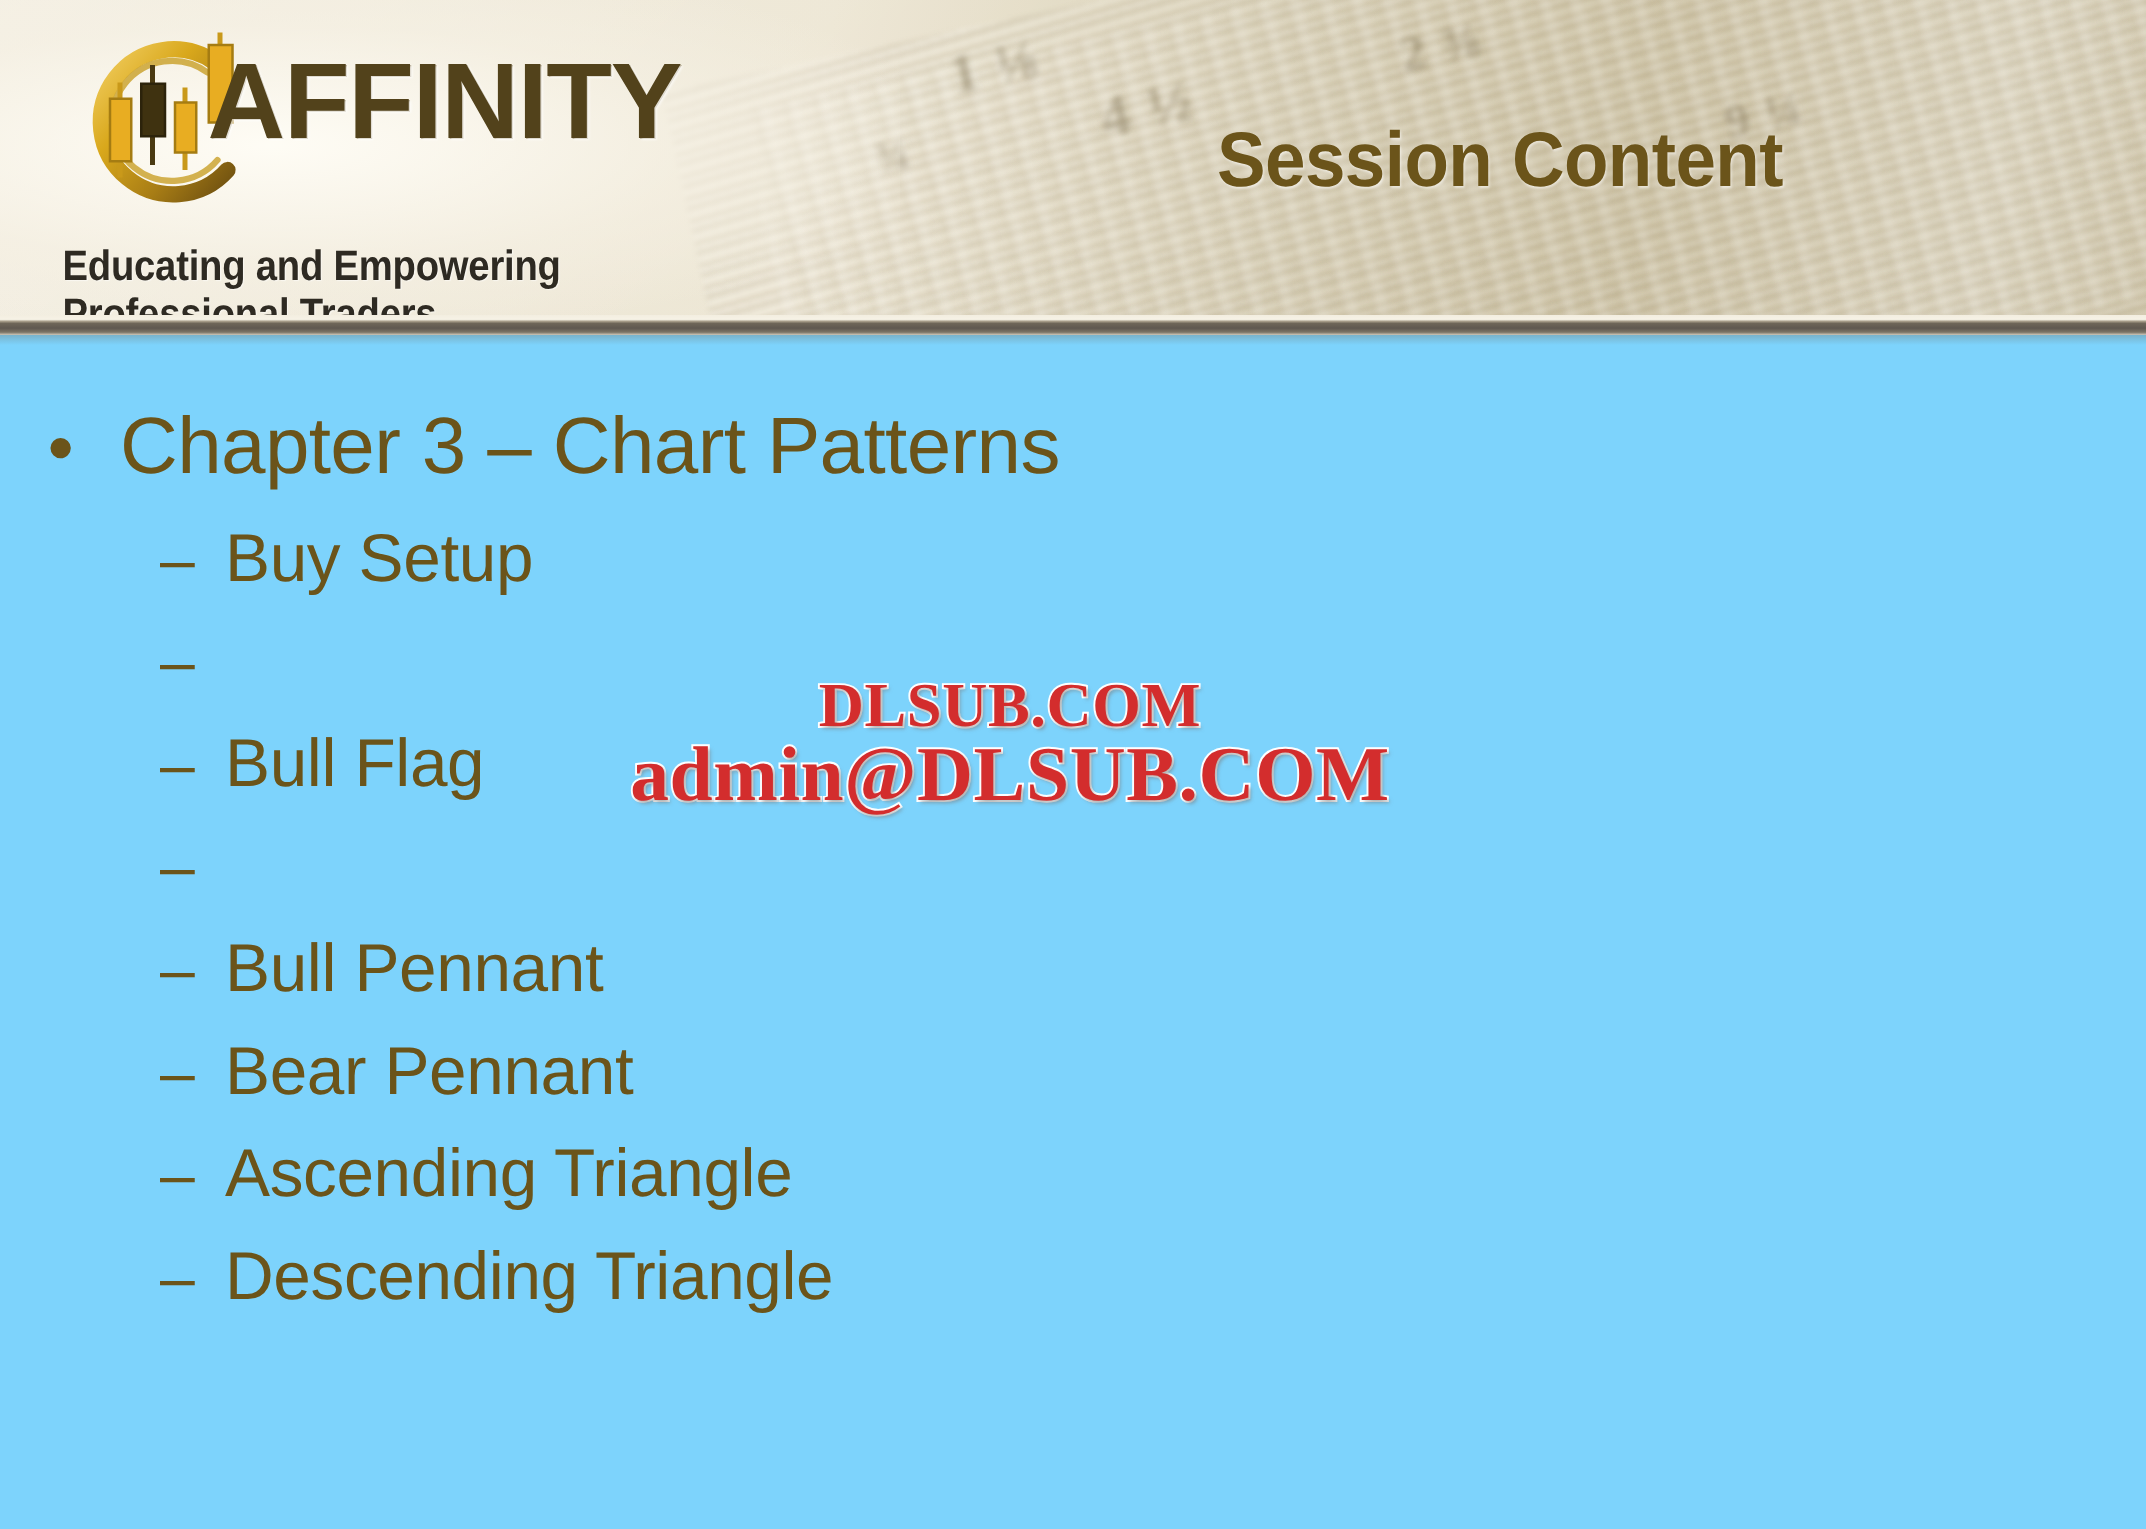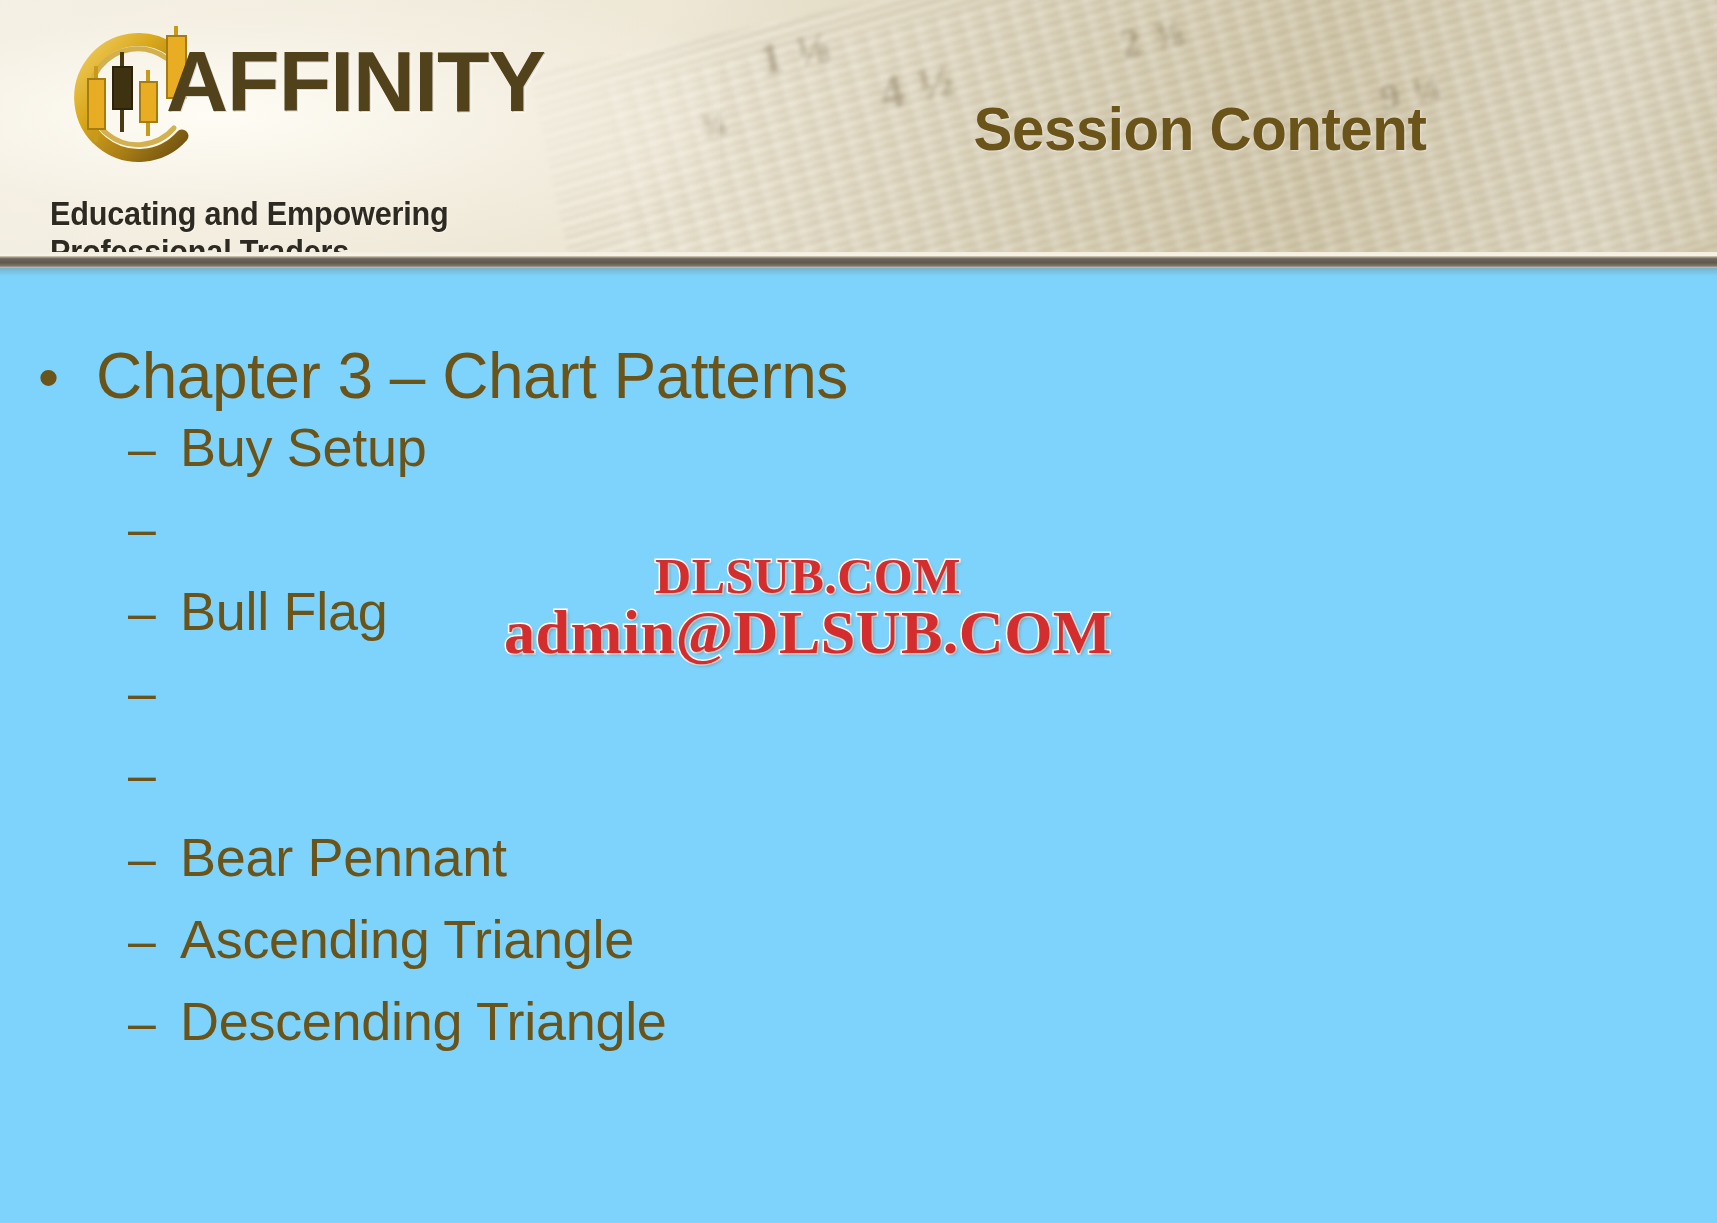--- a/index.html
+++ b/index.html
@@ -216,21 +216,20 @@
     line-height: 84px;
     color: #6b541a;
   }
   .l1-text {
     font-family: "Liberation Sans", sans-serif;
     font-size: 64px;
     line-height: 84px;
     letter-spacing: -0.5px;
     color: #6b541a;
     white-space: nowrap;
-    margin-top: 20px;
   }
   .outline-l2-list {
     position: absolute;
     left: 128px;
     top: 130px;
     width: 1000px;
   }
   .outline-l2 {
     display: flex;
     align-items: baseline;
@@ -250,21 +249,21 @@
     line-height: 82px;
     letter-spacing: -0.3px;
     color: #6b541a;
     white-space: nowrap;
   }
 
   
   .watermark {
     position: absolute;
     left: 498px;
-    top: 548px;
+    top: 536px;
     width: 620px;
     text-align: center;
     pointer-events: none;
     user-select: none;
     z-index: 30;
   }
   .wm-line {
     font-family: "Liberation Serif", serif;
     font-weight: bold;
     font-style: normal;
@@ -367,20 +366,21 @@
         <span class="l2-dash">–</span>
         <span class="l2-text">Bull Flag</span>
       </div>
 
       <div class="outline-l2">
         <span class="l2-dash">–</span>
       </div>
 
       <div class="outline-l2">
         <span class="l2-dash">–</span>
+        <span class="l2-text">Bull Pennant</span>
       </div>
 
       <div class="outline-l2">
         <span class="l2-dash">–</span>
         <span class="l2-text">Bear Pennant</span>
       </div>
 
       <div class="outline-l2">
         <span class="l2-dash">–</span>
         <span class="l2-text">Ascending Triangle</span>

